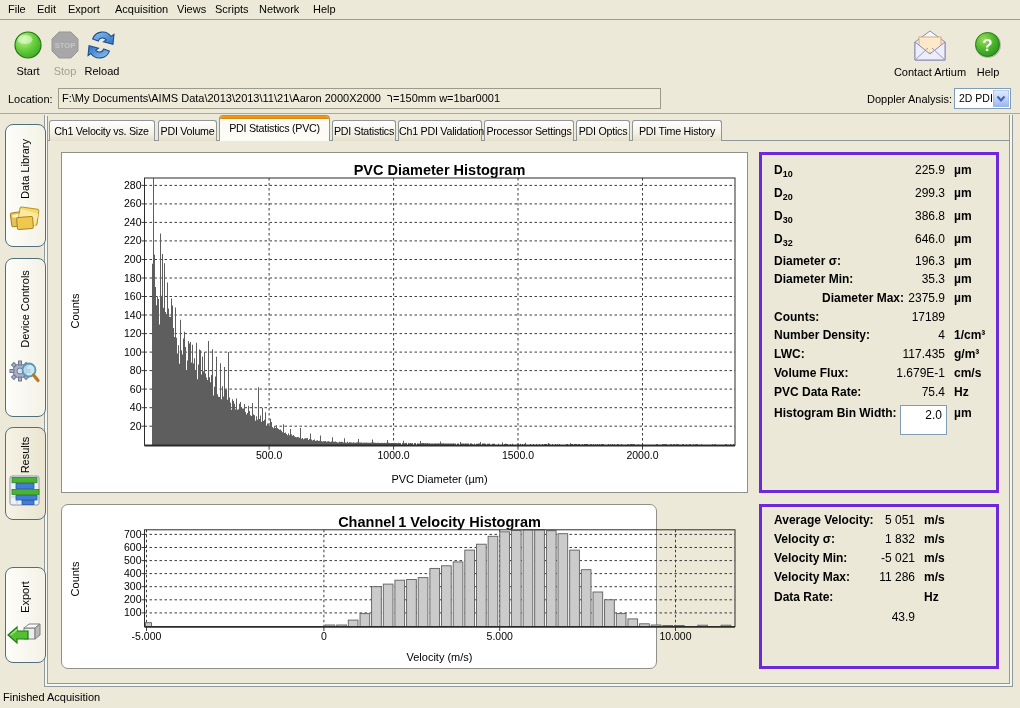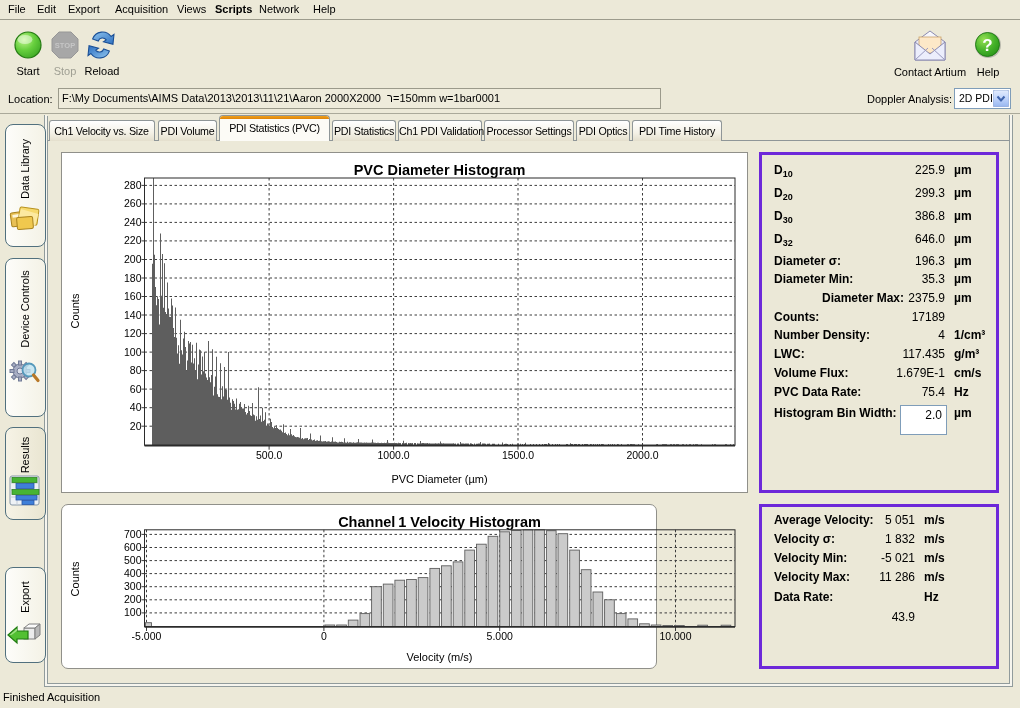--- a/index.html
+++ b/index.html
@@ -23,21 +23,21 @@
 .sbtn { position:absolute; border:1.5px solid #51707e; border-radius:8px; }
 </style></head>
 <body>
 
 <div class="menu">
 <span style="left:8px;">File</span>
     <span style="left:37px;">Edit</span>
     <span style="left:68px;">Export</span>
 <span style="left:115px;">Acquisition</span>
     <span style="left:177px;">Views</span>
-    <span style="left:215px;font-weight:bold;">Scripts</span>
+    <span style="left:215px;">Scripts</span>
 <span style="left:259px;">Network</span>
     <span style="left:313px;">Help</span>
 </div>
 <div class="abs" style="left:0;top:19px;width:1020px;height:1px;background:#9c9b8c;"></div>
 
 <svg class="abs" style="left:13px;top:30px;" width="120" height="32" viewBox="0 0 120 32">
 <defs>
 <radialGradient id="ggreen" cx="0.35" cy="0.3" r="0.9">
 <stop offset="0" stop-color="#c0f58c"></stop>
         <stop offset="0.45" stop-color="#66cf3d"></stop>

